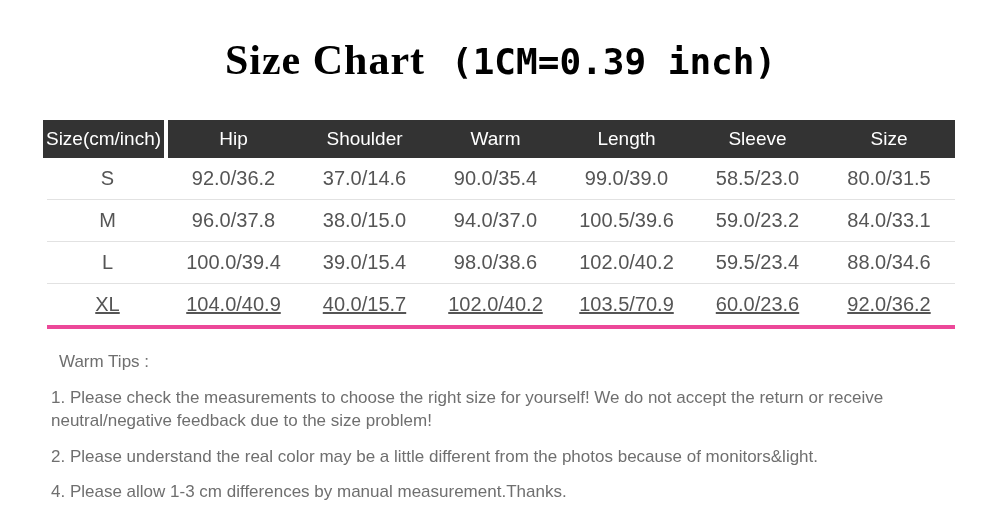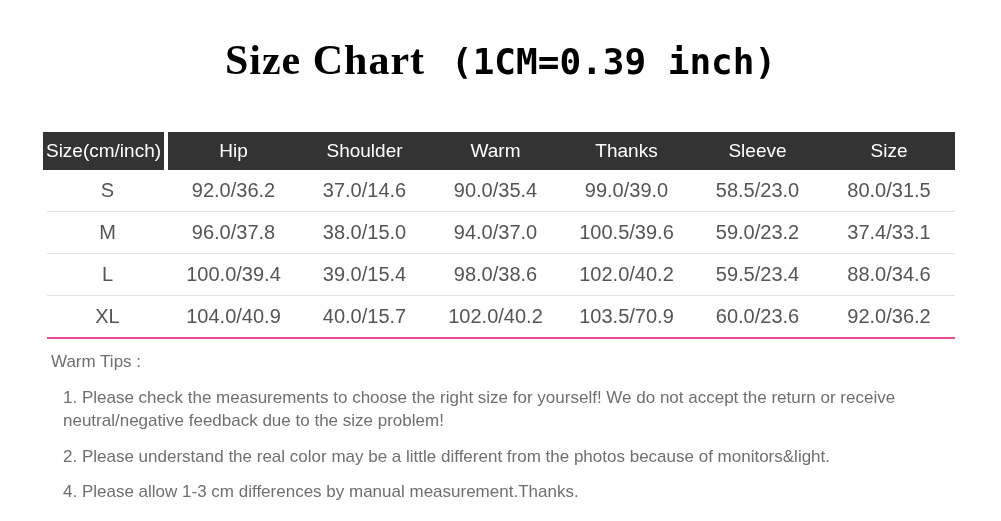--- a/index.html
+++ b/index.html
@@ -39,21 +39,20 @@
     margin-left: 26px;
     letter-spacing: 0px;
   }
 
   
   .table-wrap {
     position: absolute;
     left: 47px;
     top: 120px;
     width: 908px;
-    margin-top: 12px;
   }
   table.size-table {
     width: 908px;
     border-collapse: collapse;
     table-layout: fixed;
   }
   table.size-table th,
   table.size-table td {
     text-align: center;
     vertical-align: middle;
@@ -77,21 +76,22 @@
     left: -4px;
   }
   tbody td {
     height: 41px;
     color: #555555;
     font-size: 20px;
     font-family: "Liberation Sans", sans-serif;
     border-bottom: 1px solid #e2e2e2;
   }
   tbody tr:last-child td {
-    border-bottom: 2px solid #ec4899;
+    border-bottom: 4px solid #ec4899;
+    text-decoration: underline;
   }
 
   
   col.c0 { width: 121px; }
   col.c1 { width: 131px; }
   col.c2 { width: 131px; }
   col.c3 { width: 131px; }
   col.c4 { width: 131px; }
   col.c5 { width: 131px; }
   col.c6 { width: 132px; }
@@ -100,25 +100,25 @@
   .tips {
     position: absolute;
     left: 51px;
     top: 352px;
     width: 905px;
     color: #6f6f6f;
     font-size: 17px;
     font-family: "Liberation Sans", sans-serif;
   }
   .tips-heading {
-    margin: 0 0 14px 0;
+    margin: 0 0 14px 8px;
     line-height: 20px;
   }
   .tip {
-    margin: 0 0 12px 12px;
+    margin: 0 0 12px 0;
     line-height: 23px;
   }
   .tip.tip-1 { margin-bottom: 13px; }
 </style>
 </head>
 <body>
 
 <div class="title-wrap">
   <span class="title-main">Size Chart</span><span class="title-sub">(1CM=0.39 inch)</span>
 </div>
@@ -133,21 +133,21 @@
         <col class="c4">
         <col class="c5">
         <col class="c6">
     </colgroup>
     <thead>
       <tr>
         <th class="col-size">Size(cm/inch)</th>
         <th>Hip</th>
         <th>Shoulder</th>
         <th>Warm</th>
-        <th>Thanks</th>
+        <th>Length</th>
         <th>Sleeve</th>
         <th>Size</th>
       </tr>
     </thead>
     <tbody>
       <tr>
         <td>S</td>
         <td>92.0/36.2</td>
         <td>37.0/14.6</td>
         <td>90.0/35.4</td>
@@ -155,21 +155,21 @@
         <td>58.5/23.0</td>
         <td>80.0/31.5</td>
       </tr>
       <tr>
         <td>M</td>
         <td>96.0/37.8</td>
         <td>38.0/15.0</td>
         <td>94.0/37.0</td>
         <td>100.5/39.6</td>
         <td>59.0/23.2</td>
-        <td>37.4/33.1</td>
+        <td>84.0/33.1</td>
       </tr>
       <tr>
         <td>L</td>
         <td>100.0/39.4</td>
         <td>39.0/15.4</td>
         <td>98.0/38.6</td>
         <td>102.0/40.2</td>
         <td>59.5/23.4</td>
         <td>88.0/34.6</td>
       </tr>

